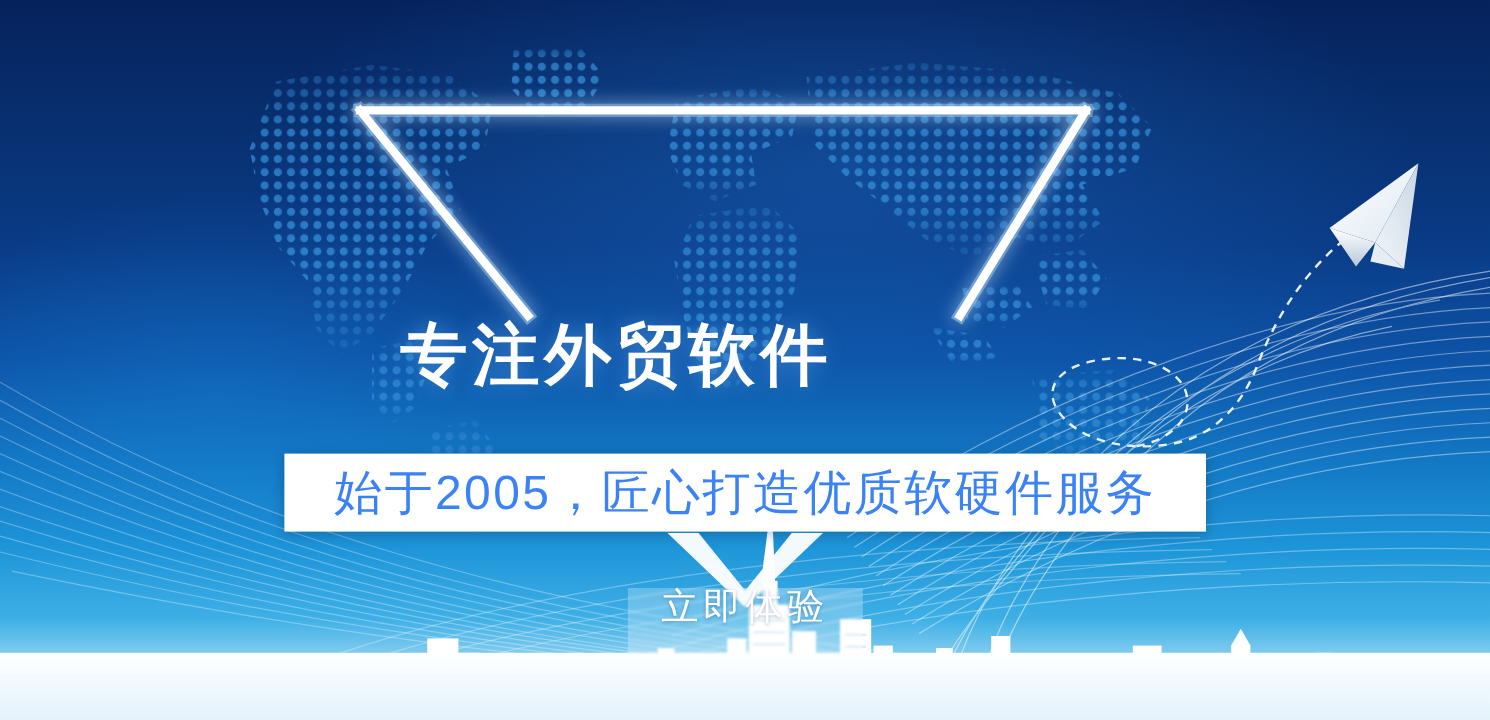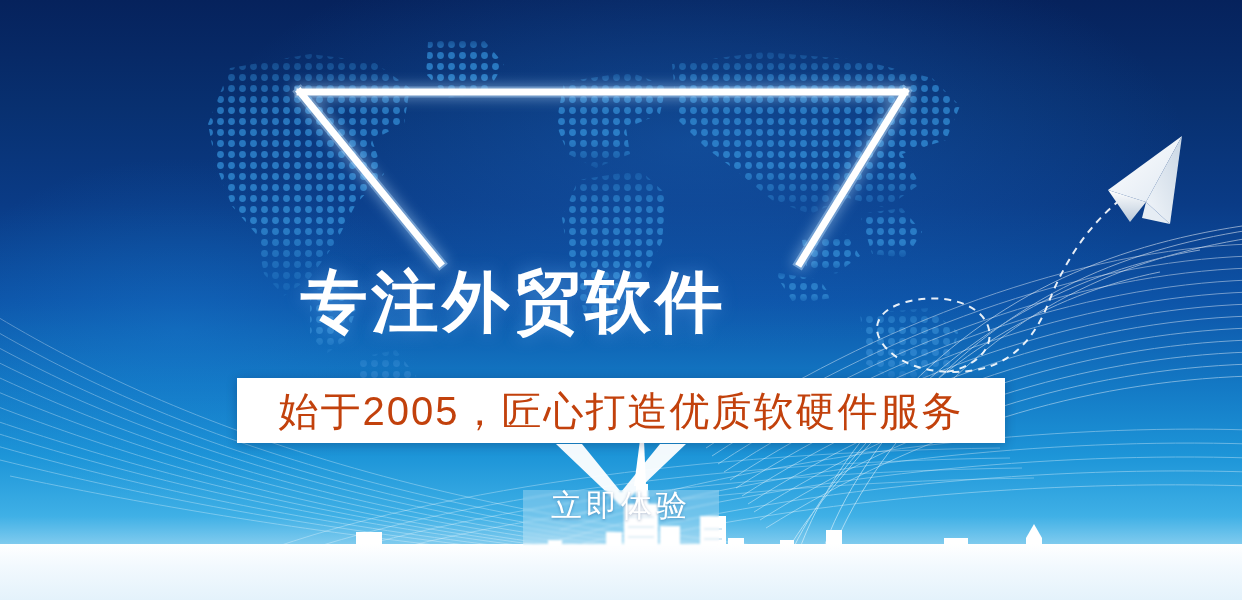--- a/index.html
+++ b/index.html
@@ -77,40 +77,40 @@
     font-size:118px;line-height:1;
     font-weight:300;
     letter-spacing:2px;
     color:#ffffff;
     text-shadow:0 0 26px rgba(120,190,255,.55);
     white-space:nowrap;
   }
   .headline{
     position:absolute;left:0;top:268px;width:1027px;
     text-align:center;
-    font-size:67px;line-height:1;
+    font-size:56px;line-height:1;
     font-weight:bold;
     letter-spacing:4px;
     color:#ffffff;
     text-shadow:0 0 18px rgba(120,190,255,.45);
     white-space:nowrap;
   }
 
   
   .subbar{
     position:absolute;left:237px;top:378px;width:768px;height:65px;
     background:#ffffff;
     box-shadow:0 2px 10px rgba(0,20,60,.28);
     display:flex;align-items:center;justify-content:center;
   }
   .subbar .txt{
     font-size:40px;line-height:1;
     font-weight:500;
     letter-spacing:2px;
-    color:#c2410c;
+    color:#3b82f6;
     white-space:nowrap;
   }
 
   
   .chevron{position:absolute;left:556px;top:444px;width:130px;height:62px;pointer-events:none;}
   .chevron svg{display:block;}
 
   
   .cta{
     position:absolute;left:523px;top:490px;width:196px;height:58px;

